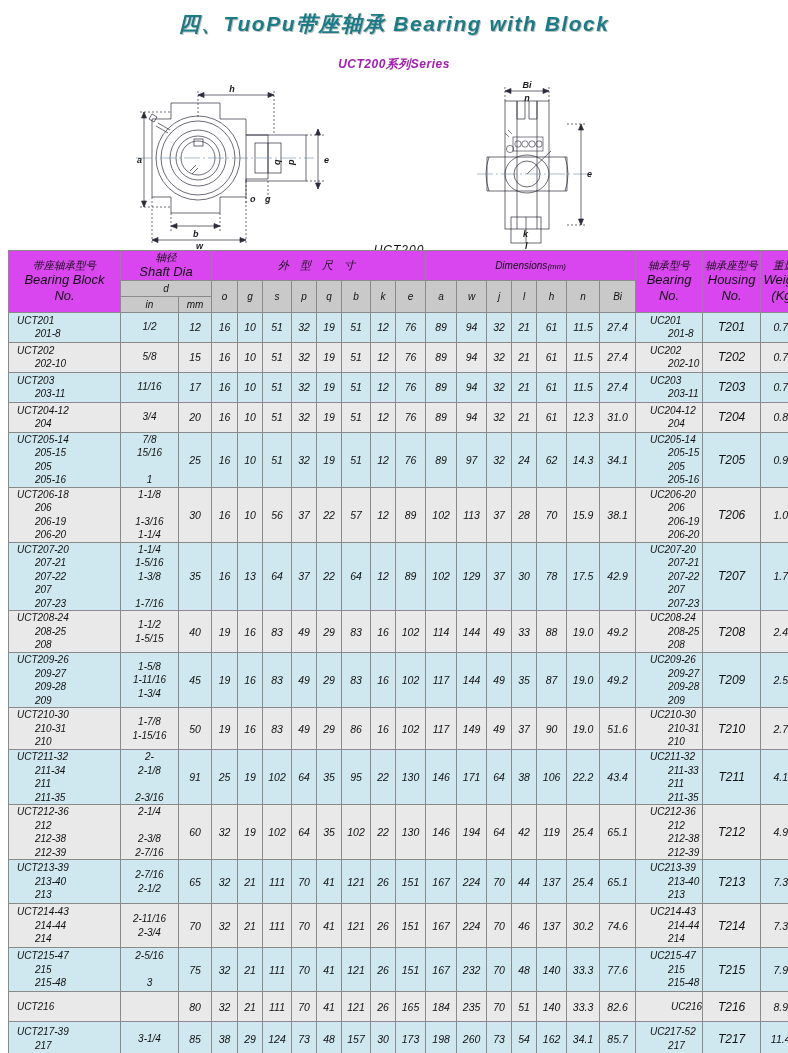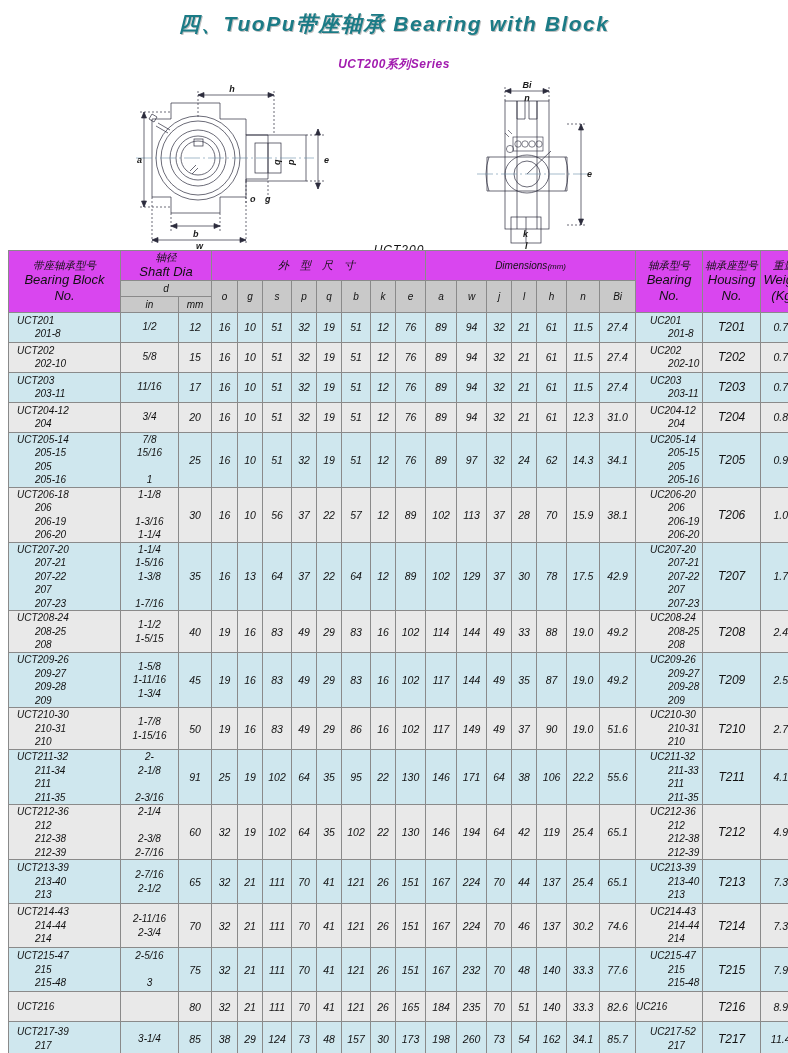--- a/index.html
+++ b/index.html
@@ -581,21 +581,21 @@
             <td class="num">35</td>
             <td class="num">95</td>
             <td class="num">22</td>
             <td class="num">130</td>
             <td class="num">146</td>
             <td class="num">171</td>
             <td class="num">64</td>
             <td class="num">38</td>
             <td class="num">106</td>
             <td class="num">22.2</td>
-            <td class="num">55.6</td>
+            <td class="num">43.4</td>
             <td class="bear"><span class="blist"><span class="l1">UC211-32</span><span class="l2">211-33</span><span class="l2">211</span><span class="l2">211-35</span></span></td>
             <td class="house">T211</td>
             <td class="weight">4.17</td>
           </tr>
           <tr class="grey" style="height: 52px;">
             <td class="model"><span class="mlist"><span class="l1">UCT212-36</span><span class="l2">212</span><span class="l2">212-38</span><span class="l2">212-39</span></span></td>
             <td class="shaft-in">2-1/4
 
 2-3/8
 2-7/16</td>
@@ -704,21 +704,21 @@
             <td class="num">121</td>
             <td class="num">26</td>
             <td class="num">165</td>
             <td class="num">184</td>
             <td class="num">235</td>
             <td class="num">70</td>
             <td class="num">51</td>
             <td class="num">140</td>
             <td class="num">33.3</td>
             <td class="num">82.6</td>
-            <td class="bear"><span class="blist" style="text-align: left; padding-left: 0px;"><span class="l1">UC216</span></span></td>
+            <td class="bear"><span class="blist" style="text-align: right; padding-left: 0px;"><span class="l1">UC216</span></span></td>
             <td class="house">T216</td>
             <td class="weight">8.92</td>
           </tr>
           <tr class="blue" style="height: 34px;">
             <td class="model"><span class="mlist"><span class="l1">UCT217-39</span><span class="l2">217</span></span></td>
             <td class="shaft-in">3-1/4</td>
             <td class="shaft-mm">85</td>
             <td class="num">38</td>
             <td class="num">29</td>
             <td class="num">124</td>

